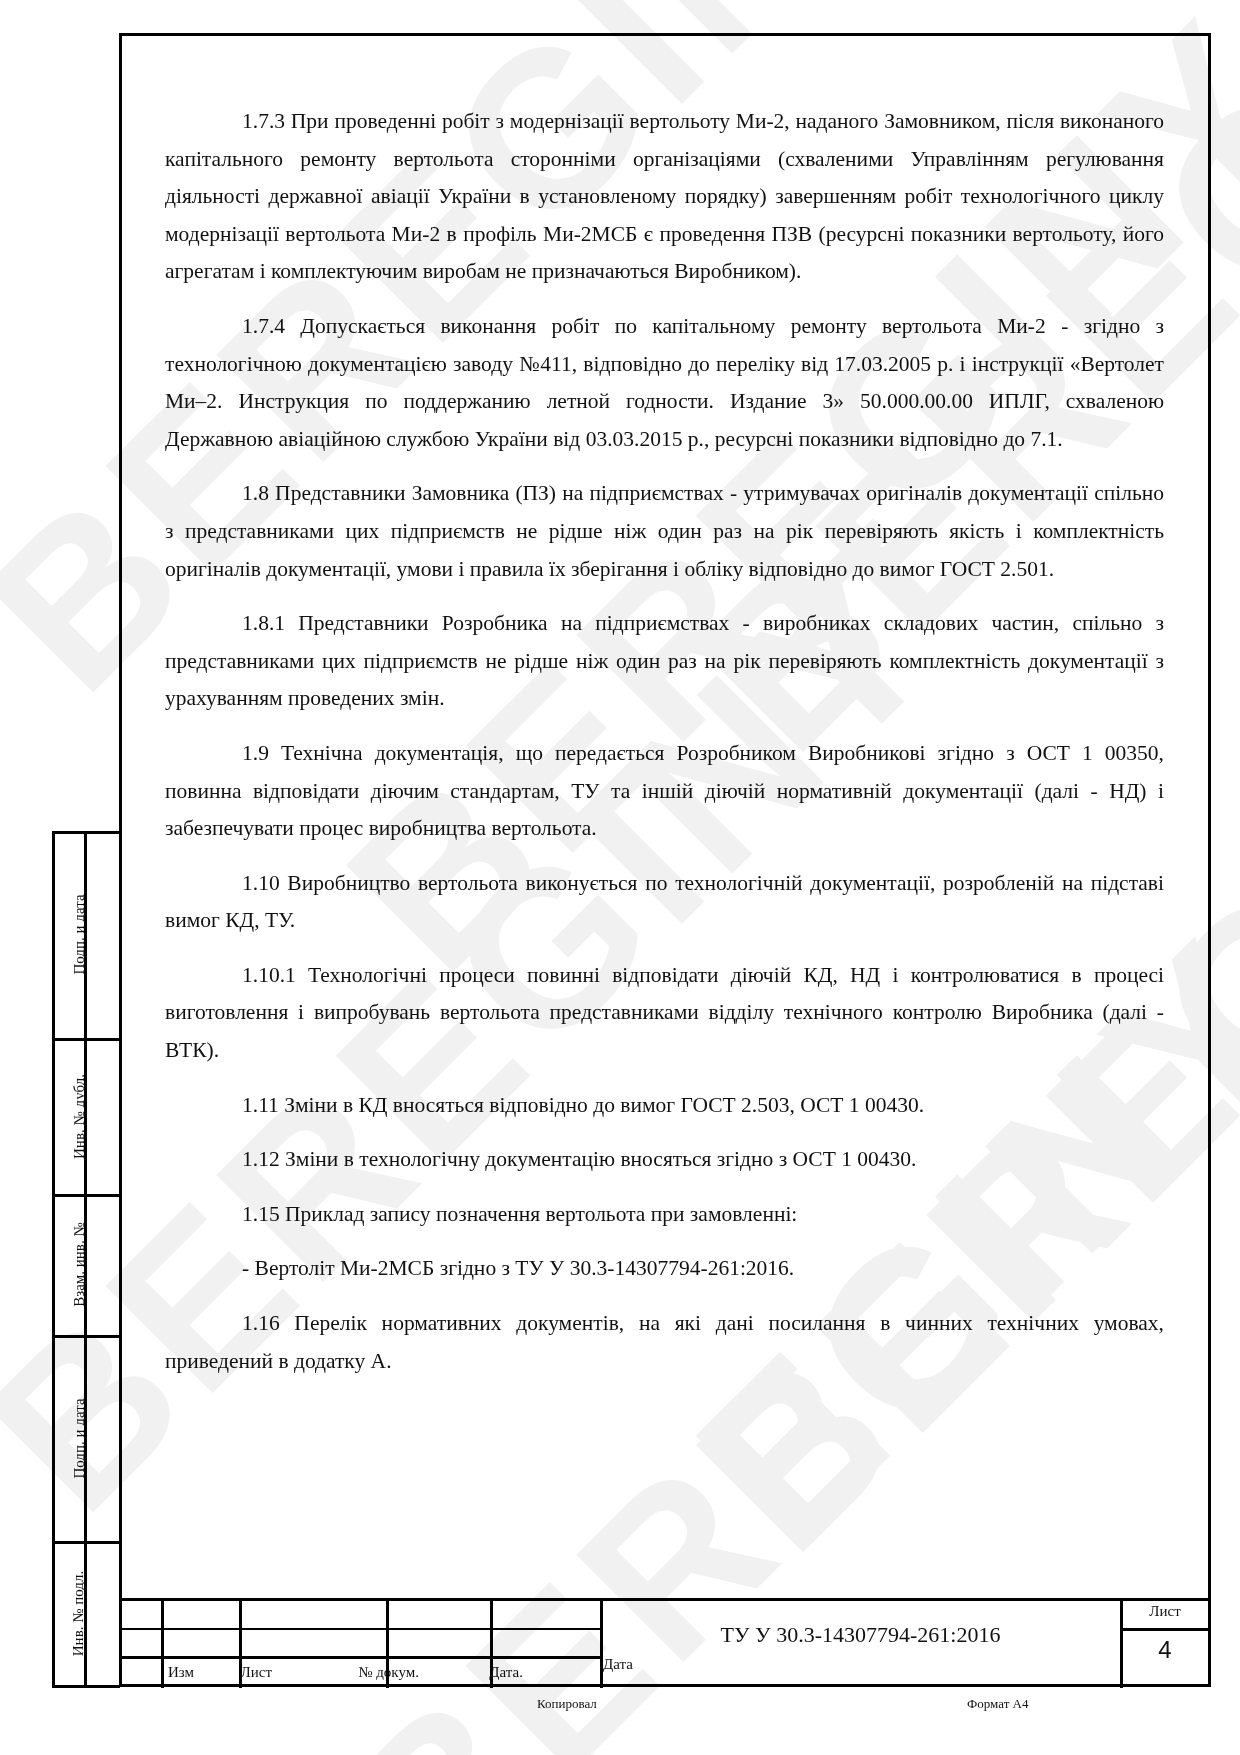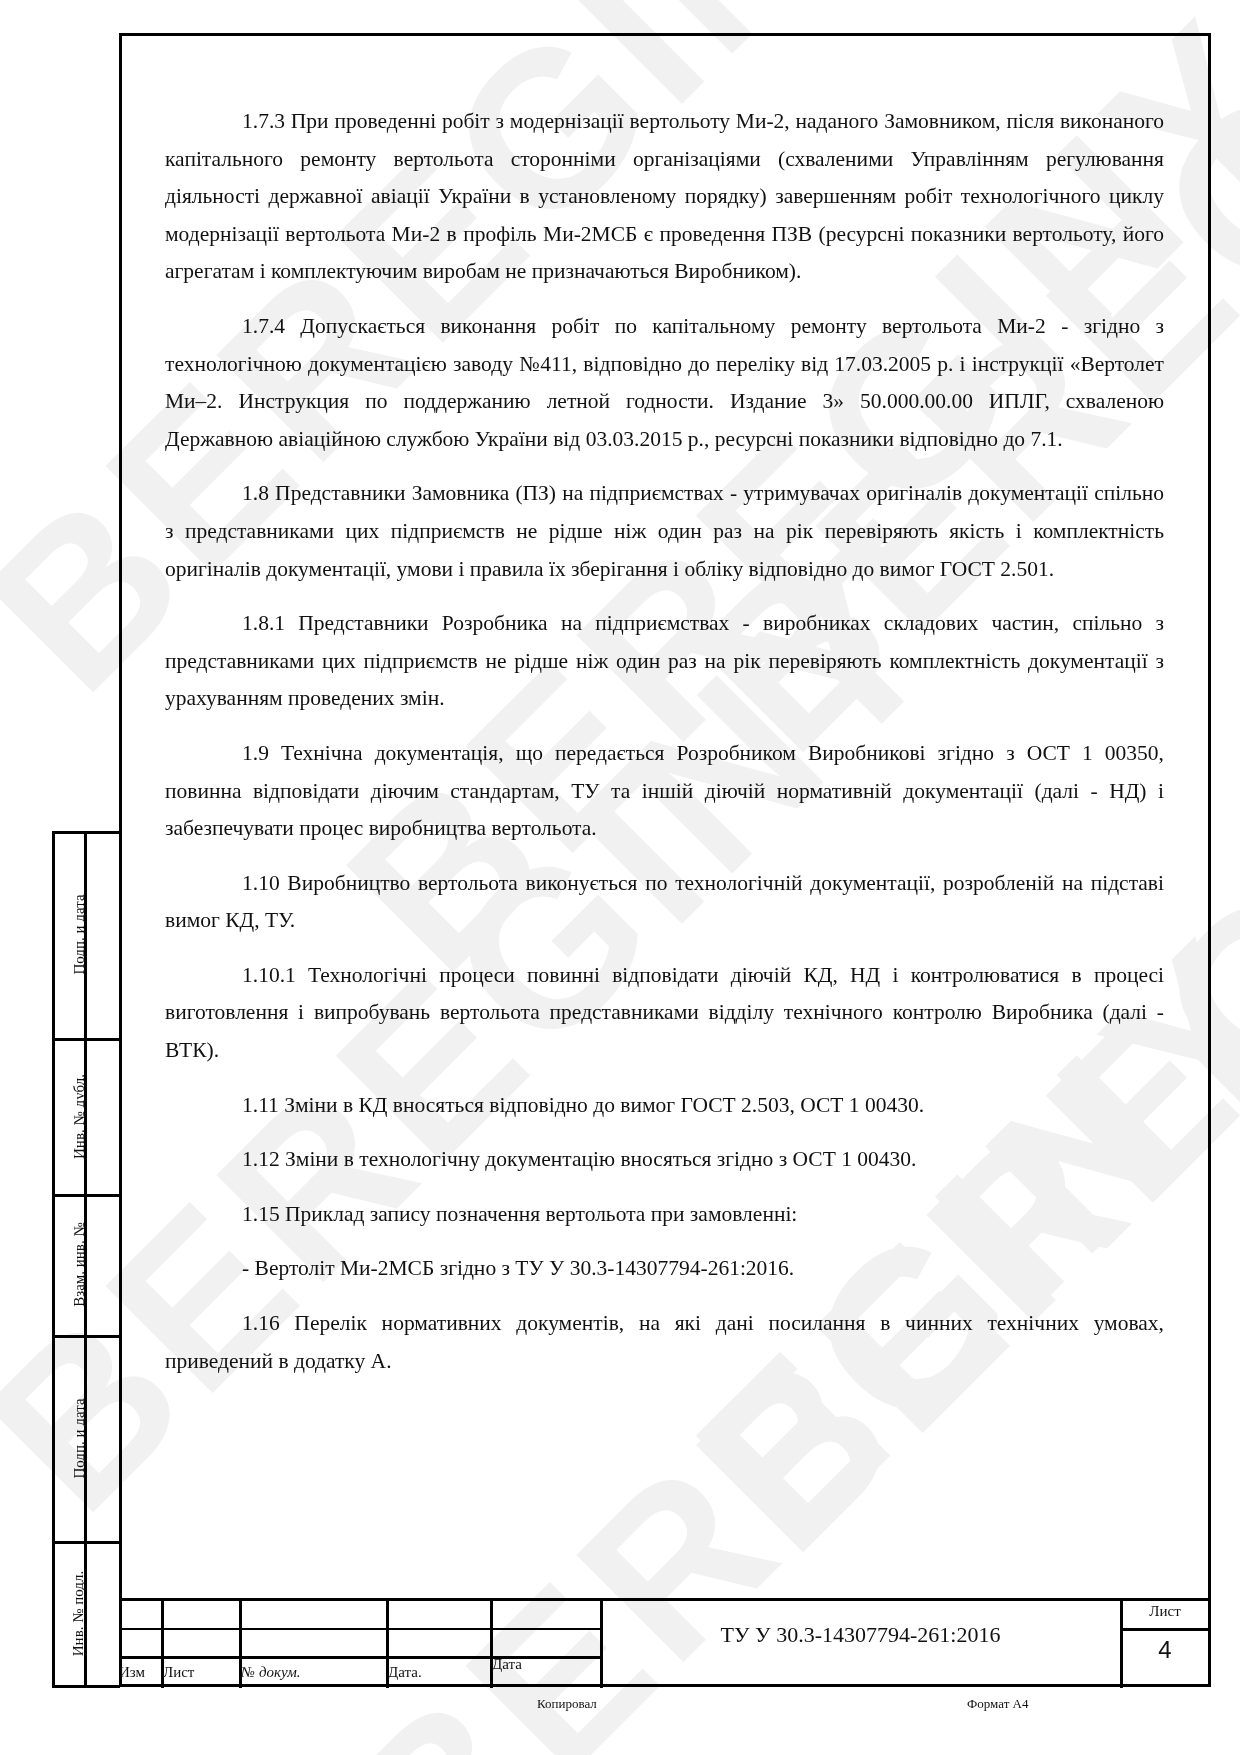--- a/index.html
+++ b/index.html
@@ -17,21 +17,21 @@
           border-left:3px solid #000; border-bottom:3px solid #000; box-sizing:border-box; }
   .side .vline { position:absolute; left:29px; top:0; bottom:0; border-left:3px solid #000; }
   .side .cell { position:absolute; left:0; width:66px; border-top:3px solid #000; box-sizing:border-box; }
   .side .lbl { position:absolute; left:14px; width:20px; display:flex; align-items:center;
                justify-content:center; }
   .side .lbl span { transform:rotate(-90deg); white-space:nowrap; font-size:15px; }
   .stamp { position:absolute; left:119px; top:1598px; width:1092px; height:90px; z-index:2; }
   .hl { position:absolute; border-top:3px solid #000; }
   .vl { position:absolute; border-left:3px solid #000; }
   .thin { border-top-width:2px; }
-  .stamp-lbl { position:absolute; font-size:15px; text-align:left; }
+  .stamp-lbl { position:absolute; font-size:15px; text-align:right;padding-left:31px; }
   .doc-code { position:absolute; left:482px; width:519px; top:24px; text-align:center; font-size:22px; }
   .sheet-lbl { position:absolute; left:1001px; width:90px; top:5px; text-align:center; font-size:15px; }
   .sheet-num { position:absolute; left:1001px; width:90px; top:38px; text-align:center; font-size:24px;
                font-family:"Liberation Sans", sans-serif; }
   .foot { position:absolute; top:1696px; font-size:13px; z-index:2; }
 </style>
 </head>
 <body>
 
 <div class="wm" style="left:-60px; top:560px;">BEREGINY</div>
@@ -89,21 +89,21 @@
   <div class="hl" style="left:1001px; width:91px; top:30px;"></div>
   <div class="vl" style="left:42px; top:0; height:90px;"></div>
   <div class="vl" style="left:120px; top:0; height:90px;"></div>
   <div class="vl" style="left:267px; top:0; height:90px;"></div>
   <div class="vl" style="left:371px; top:0; height:90px;"></div>
   <div class="vl" style="left:481px; top:0; height:90px;"></div>
   <div class="vl" style="left:1001px; top:0; height:90px;"></div>
 
   <div class="stamp-lbl" style="left:0; width:44px; top:66px;">Изм</div>
   <div class="stamp-lbl" style="left:44px; width:78px; top:66px;">Лист</div>
-  <div class="stamp-lbl" style="left:122px; width:147px; top:66px;font-style:italic;">№ докум.</div>
+  <div class="stamp-lbl" style="left:122px; width:147px; top:66px;">№ докум.</div>
   <div class="stamp-lbl" style="left:269px; width:104px; top:66px;">Дата.</div>
   <div class="stamp-lbl" style="left:373px; width:110px; top:58px;">Дата</div>
 
   <div class="doc-code">ТУ У 30.3-14307794-261:2016</div>
   <div class="sheet-lbl">Лист</div>
   <div class="sheet-num">4</div>
 </div>
 
 <div class="foot" style="left:537px;">Копировал</div>
 <div class="foot" style="left:967px;">Формат А4</div>

